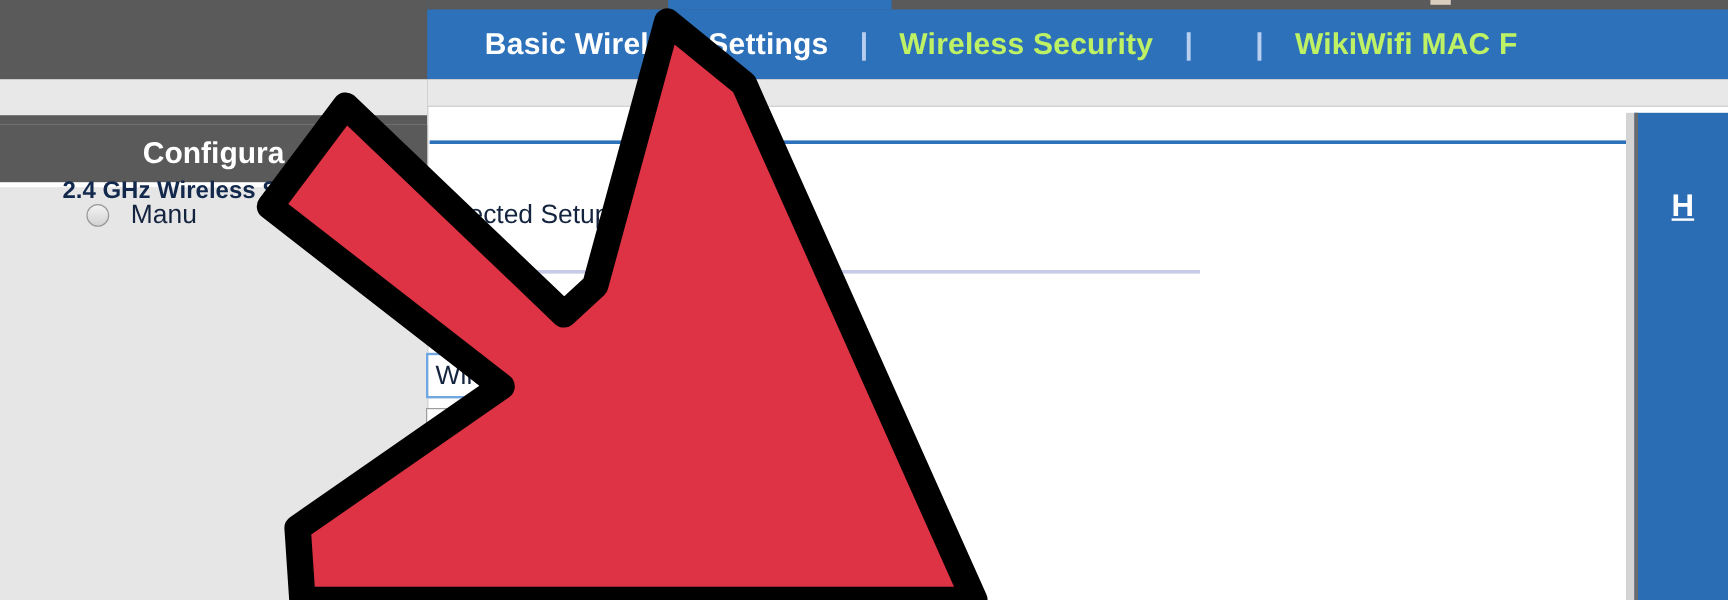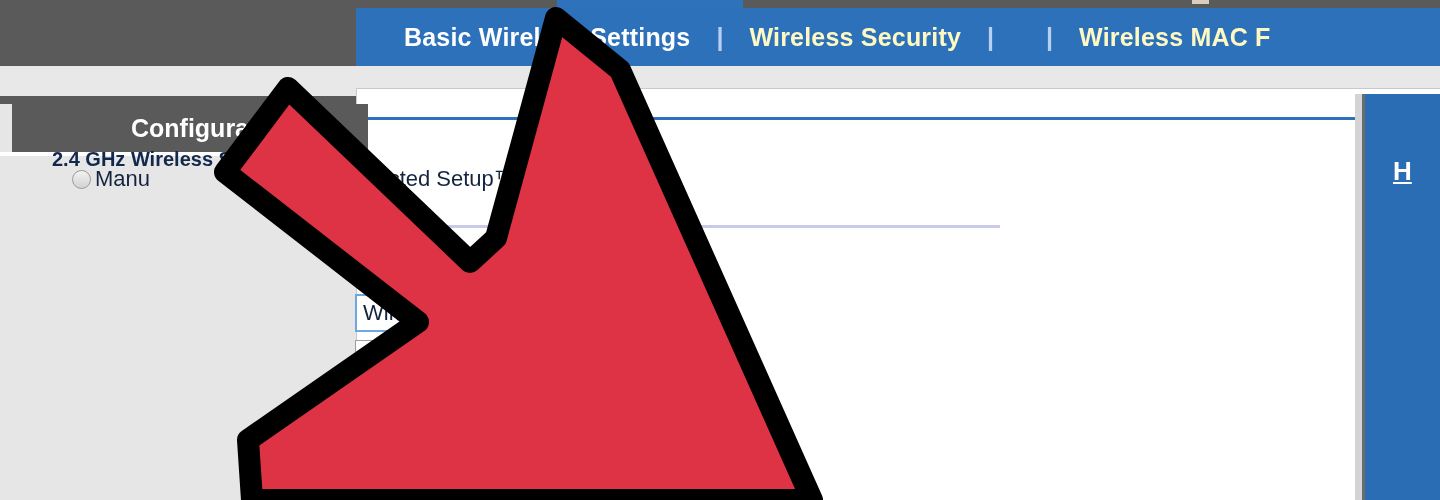--- a/index.html
+++ b/index.html
@@ -81,21 +81,21 @@
     width: 1084px; height: 58px;
     background: #2d71ba;
     display: flex;
     align-items: center;
     white-space: nowrap;
     overflow: hidden;
   }
   .nav-item {
     font-size: 25px;
     font-weight: bold;
-    color: #fef9c3;
+    color: #bef264;
     letter-spacing: 0.2px;
     padding: 0;
   }
   .nav-item.active {
     color: #ffffff;
   }
   .nav-sep {
     font-size: 25px;
     font-weight: bold;
     color: #b8cfef;
@@ -134,21 +134,20 @@
     background: #e6e6e6;
   }
   .sidebar-title-bar {
     position: absolute;
     left: 0; top: 0;
     width: 356px; height: 48px;
     background: #5a5a5a;
     display: flex;
     align-items: center;
     justify-content: center;
-    margin-left: 12px;
   }
   .sidebar-title-bar .txt {
     font-size: 25px;
     font-weight: bold;
     color: #ffffff;
     white-space: nowrap;
   }
   .sidebar-divider {
     position: absolute;
     left: 0; top: 48px;
@@ -177,21 +176,21 @@
     border-radius: 50%;
     background: linear-gradient(#f3f3f3, #d2d2d2);
     border: 1px solid #9a9a9a;
     box-sizing: border-box;
     display: inline-block;
     flex: 0 0 19px;
   }
   .radio-label {
     font-size: 22px;
     color: #14243f;
-    margin-left: 4px;
+    margin-left: 18px;
     margin-right: 34px;
   }
   .hr-light {
     position: absolute;
     left: 319px; top: 225px;
     width: 681px; height: 3px;
     background: #c7cbe8;
   }
 
   .field-col {
@@ -304,21 +303,21 @@
   </div>
   <div class="tiny-artifact"></div>
 
   <div class="navbar">
     <div class="nav-pad-left"></div>
     <div class="nav-item active">Basic Wireless Settings</div>
     <div class="nav-sep">|</div>
     <div class="nav-item">Wireless Security</div>
     <div class="nav-sep">|</div>
     <div class="nav-sep">|</div>
-    <div class="nav-item">Wireless MAC F</div>
+    <div class="nav-item">WikiWifi MAC F</div>
   </div>
 
   <div class="page-outer">
     <div class="page-inner">
       <div class="blue-rule"></div>
     </div>
   </div>
 
   <div class="sidebar">
     <div class="sidebar-title-bar">

